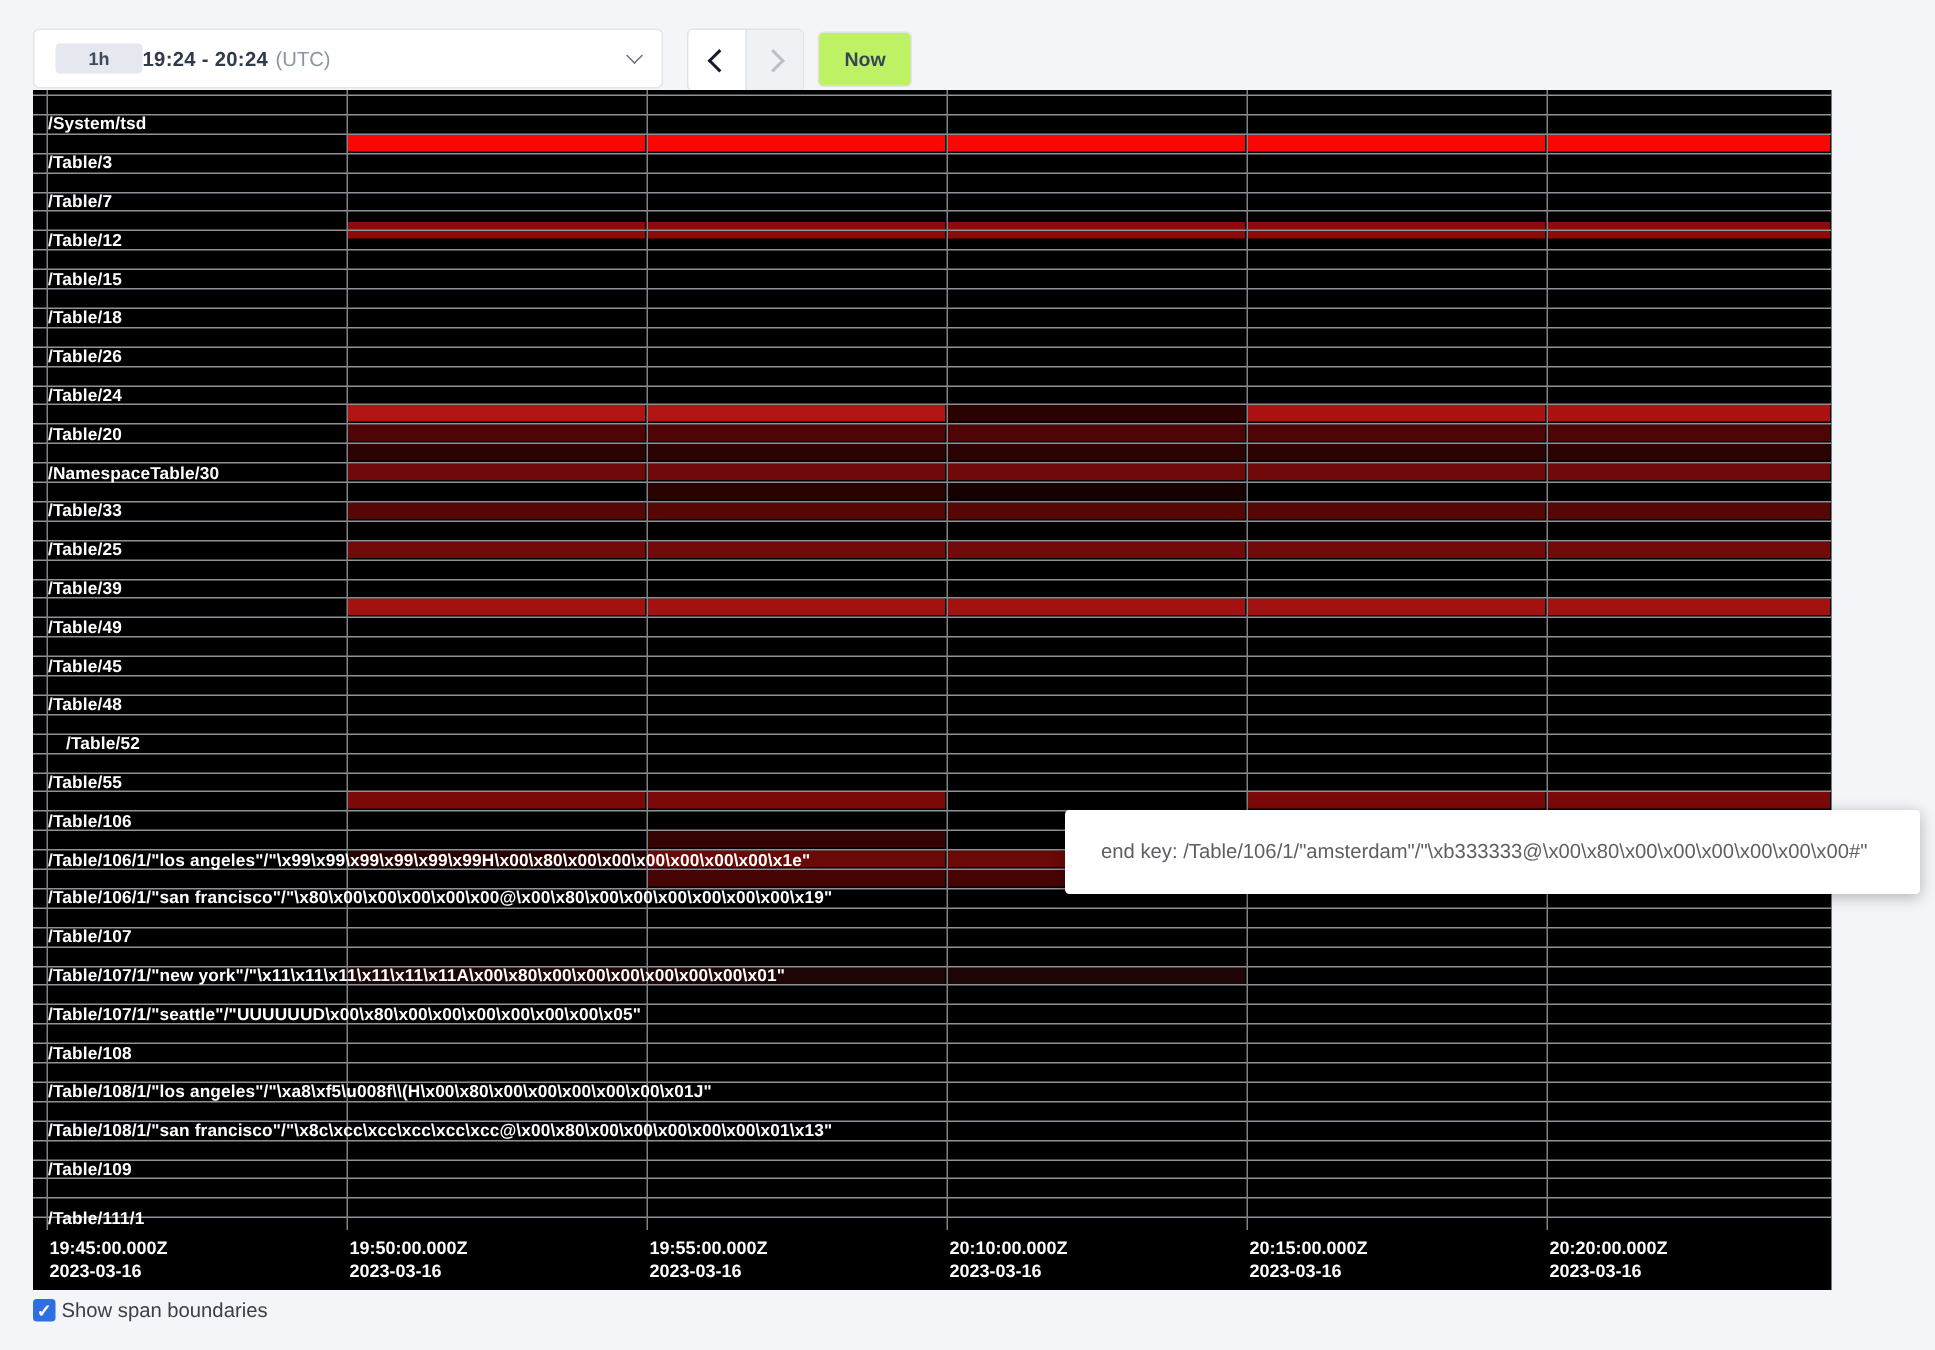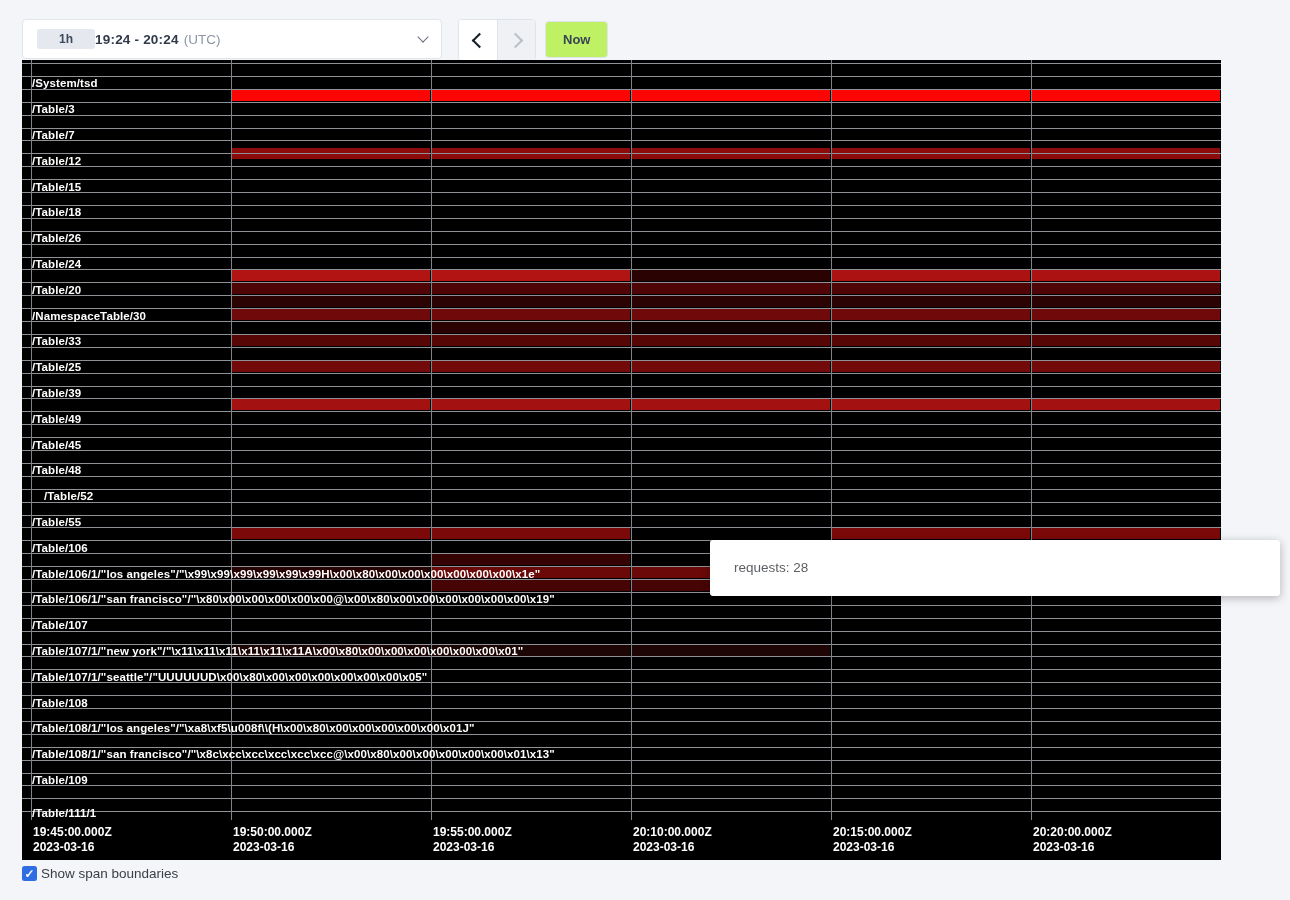--- a/index.html
+++ b/index.html
@@ -273,21 +273,21 @@
       <div>20:15:00.000Z</div>
       <div>2023-03-16</div>
     </div>
     <div class="tick" style="left: 1011px;">
       <div>20:20:00.000Z</div>
       <div>2023-03-16</div>
     </div>
   </div>
 
 <div class="tooltip">
-  <div>requests: 28</div>
+  <div>end key: /Table/106/1/"amsterdam"/"\xb333333@\x00\x80\x00\x00\x00\x00\x00\x00#"</div>
 </div>
 
 <div class="footer">
   <span class="checkbox">
     <span class="mark">✓</span>
   </span>
   <span class="checkbox-label">Show span boundaries</span>
 </div>
 
 </body></html>

